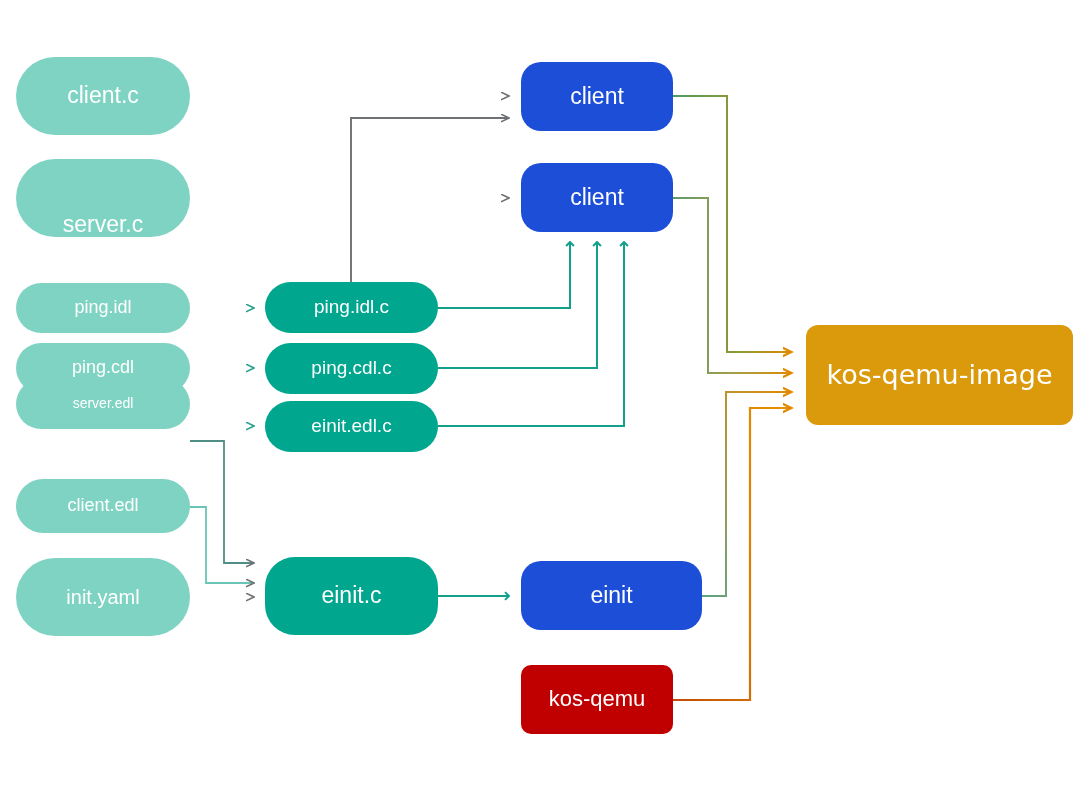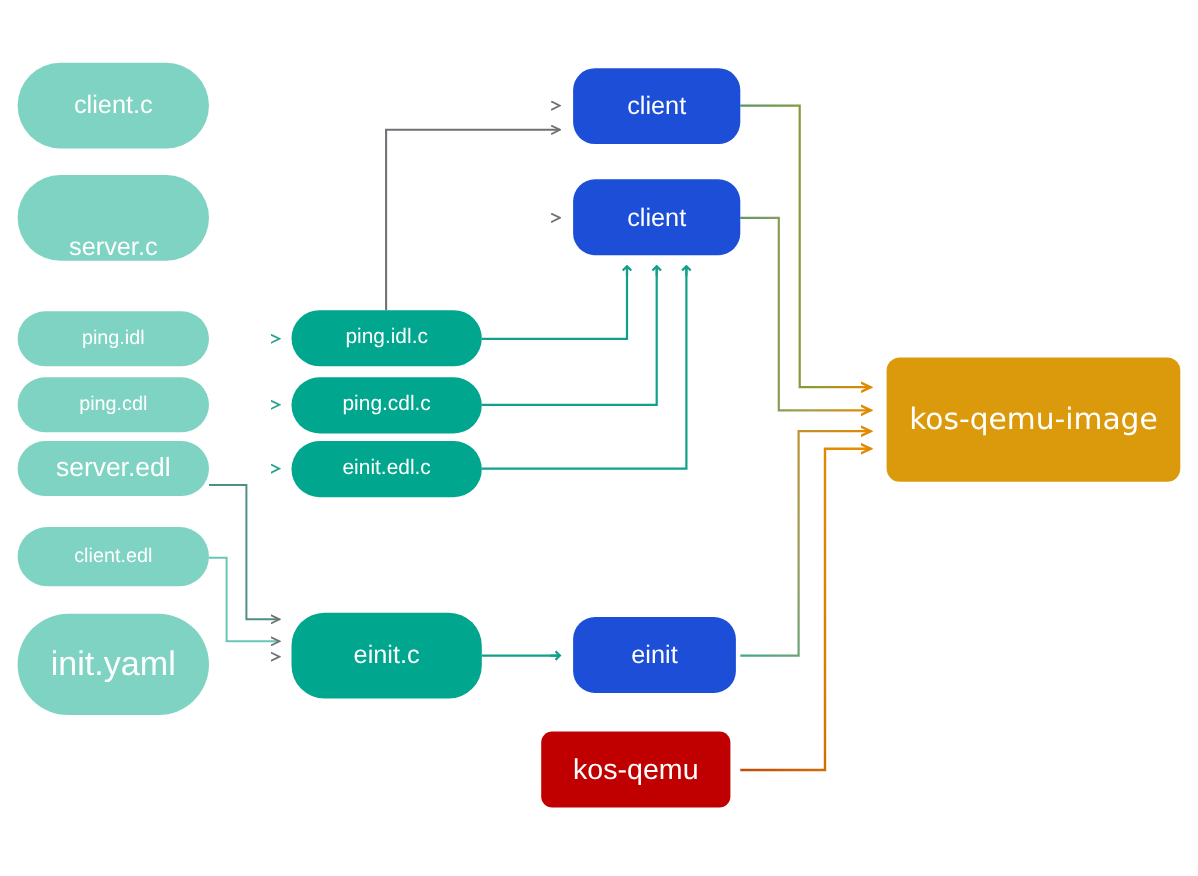--- a/index.html
+++ b/index.html
@@ -166,29 +166,29 @@
   </div>
 
   <div class="node n-source" style="left:16px; top:283px; width:174px; height:50px; font-size:18px;">
     <span class="node-label">ping.idl</span>
   </div>
 
   <div class="node n-source" style="left:16px; top:343px; width:174px; height:50px; font-size:18px;">
     <span class="node-label">ping.cdl</span>
   </div>
 
-  <div class="node n-source" style="left:16px; top:401px; width:174px; height:50px; font-size:24px;">
+  <div class="node n-source" style="left:16px; top:379px; width:174px; height:50px; font-size:14px;">
     <span class="node-label">server.edl</span>
   </div>
 
   <div class="node n-source" style="left:16px; top:479px; width:174px; height:54px; font-size:18px;">
     <span class="node-label">client.edl</span>
   </div>
 
-  <div class="node n-source" style="left:16px; top:558px; width:174px; height:92px; font-size:31px;">
+  <div class="node n-source" style="left:16px; top:558px; width:174px; height:78px; font-size:20px;">
     <span class="node-label">init.yaml</span>
   </div>
 
   <div class="node n-generated" style="left:265px; top:282px; width:173px; height:51px; font-size:19px;">
     <span class="node-label">ping.idl.c</span>
   </div>
 
   <div class="node n-generated" style="left:265px; top:343px; width:173px; height:51px; font-size:19px;">
     <span class="node-label">ping.cdl.c</span>
   </div>
@@ -202,25 +202,25 @@
   </div>
 
   <div class="node n-binary" style="left:521px; top:62px; width:152px; height:69px; font-size:23px;">
     <span class="node-label">client</span>
   </div>
 
   <div class="node n-binary" style="left:521px; top:163px; width:152px; height:69px; font-size:23px;">
     <span class="node-label">client</span>
   </div>
 
-  <div class="node n-binary" style="left:521px; top:561px; width:148px; height:69px; font-size:23px;">
+  <div class="node n-binary" style="left:521px; top:561px; width:181px; height:69px; font-size:23px;">
     <span class="node-label">einit</span>
   </div>
 
-  <div class="node n-emulator" style="left:492px; top:665px; width:172px; height:69px; font-size:26px;">
+  <div class="node n-emulator" style="left:521px; top:665px; width:152px; height:69px; font-size:22px;">
     <span class="node-label">kos-qemu</span>
   </div>
 
-  <div class="node n-image" style="left:806px; top:325px; width:267px; height:113px; font-size:27px;">
+  <div class="node n-image" style="left:806px; top:325px; width:267px; height:100px; font-size:27px;">
     <span class="node-label">kos-qemu-image</span>
   </div>
 
 </div>
 
 </body></html>

